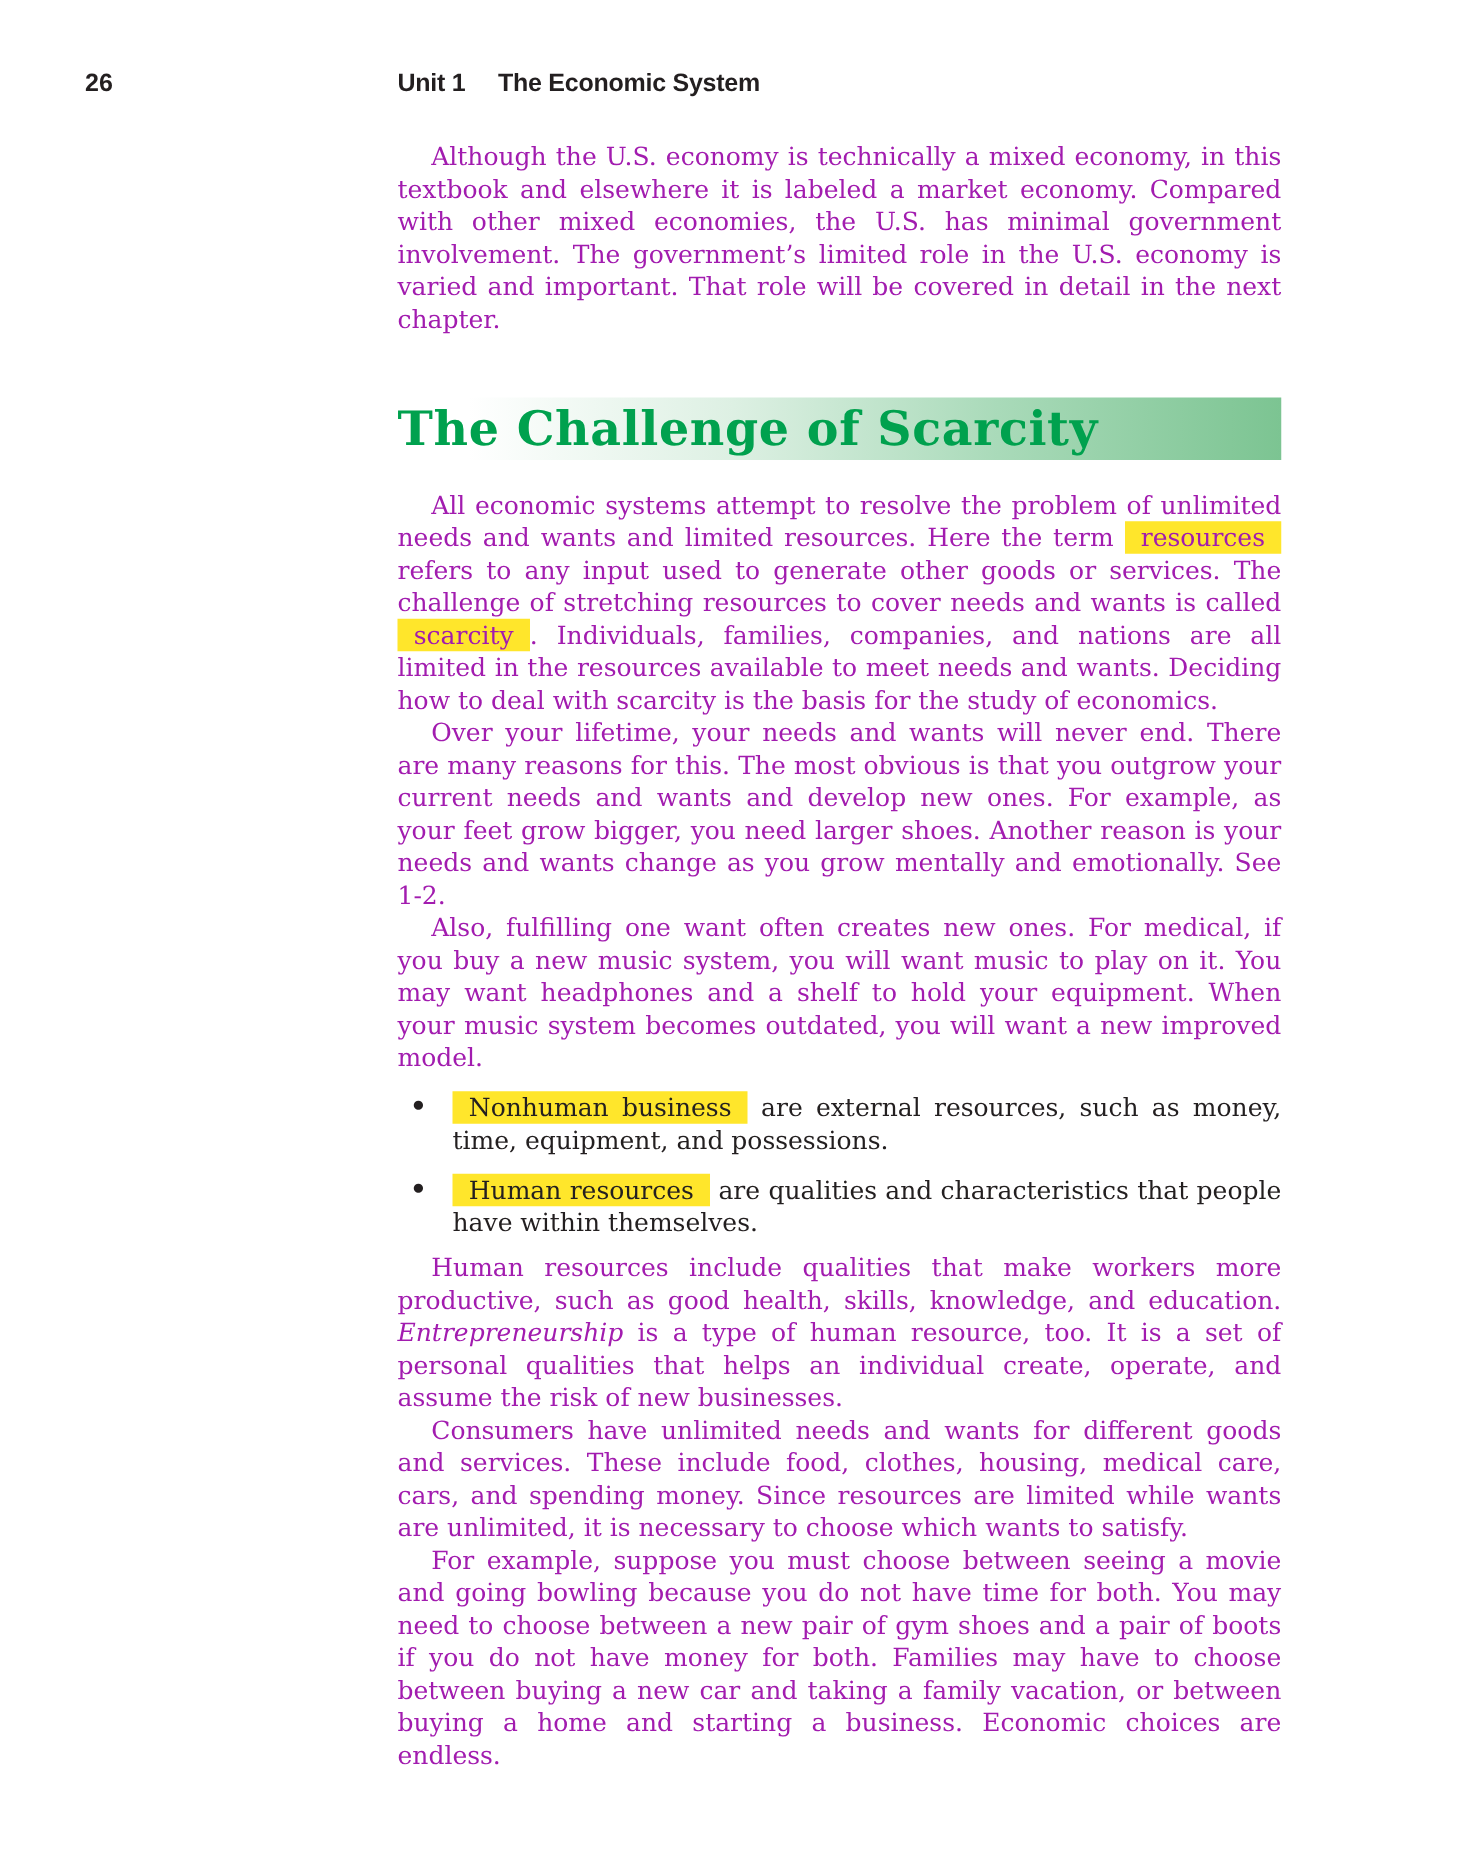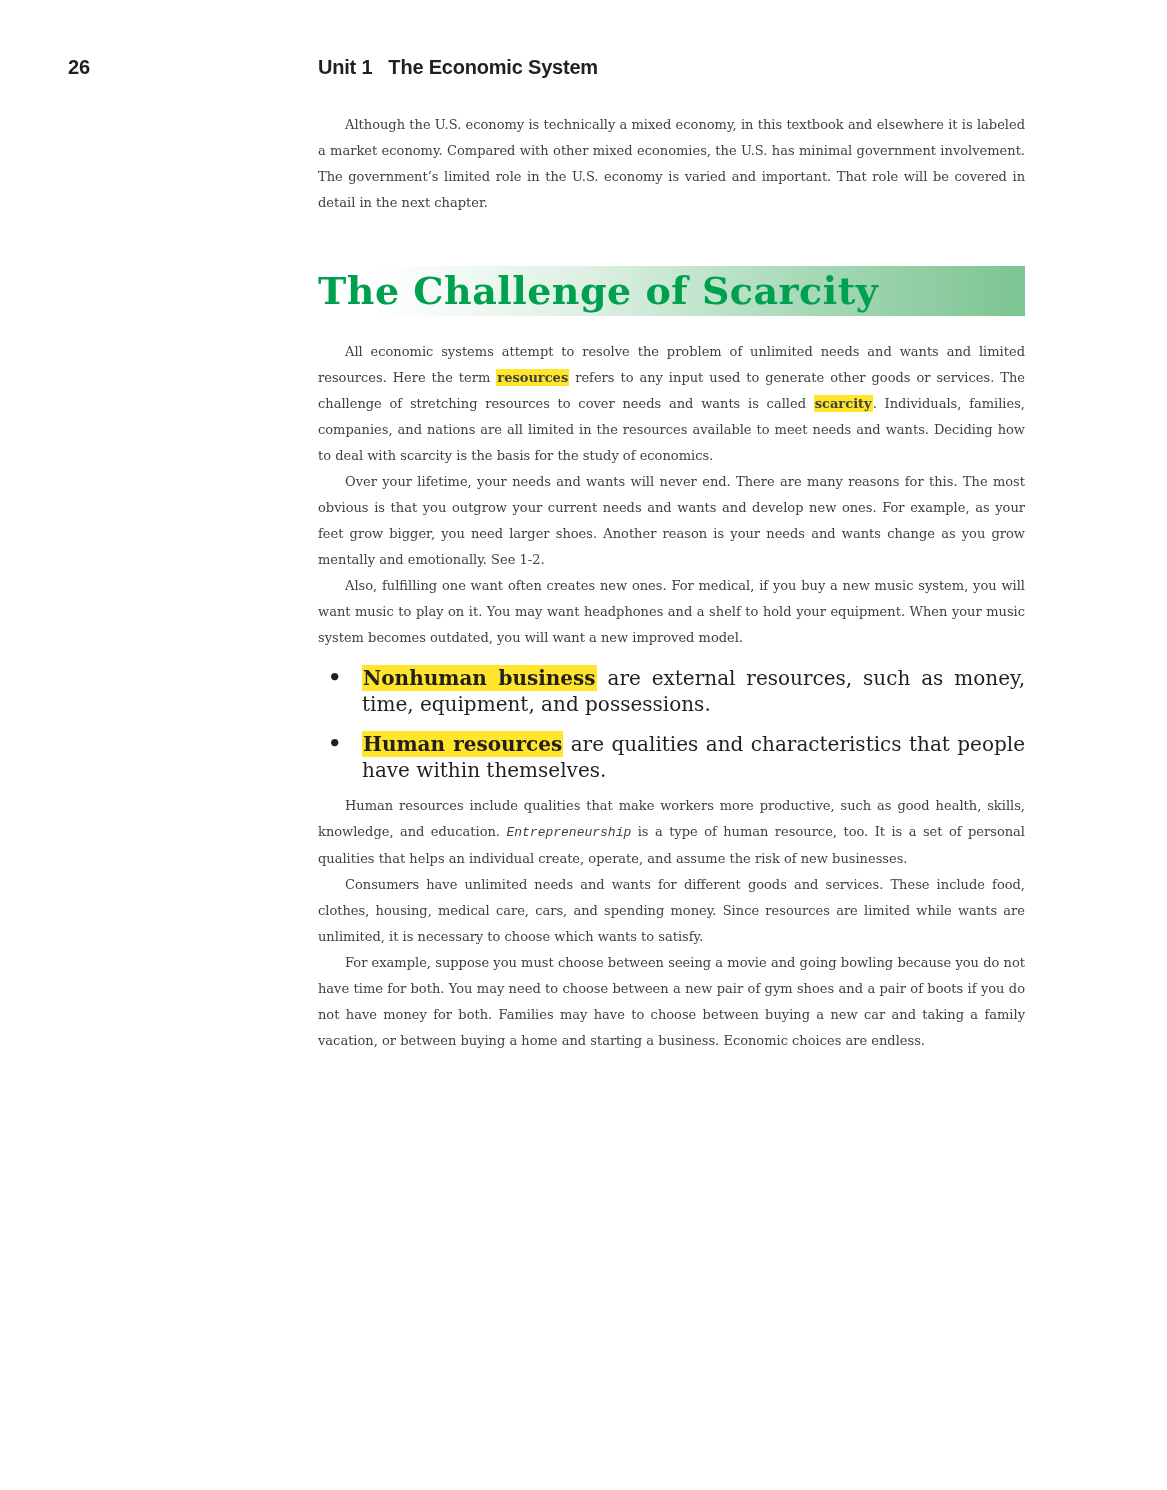--- a/index.html
+++ b/index.html
@@ -25,54 +25,54 @@
   .running-head {
     position: absolute;
     left: 318px;
     top: 56px;
     font-family: "Liberation Sans", sans-serif;
     font-weight: bold;
     font-size: 20px;
     color: #231f20;
     letter-spacing: -0.2px;
   }
-  .running-head .rh-title { margin-left: 16px; }
+  .running-head .rh-title { margin-left: 26px; }
   .content {
     position: absolute;
     left: 318px;
     top: 112px;
     width: 707px;
   }
   .body-p {
-    font-size: 13px;
+    font-size: 20px;
     line-height: 26px;
     text-align: justify;
     text-indent: 27px;
-    color: #404040;
+    color: #a21caf;
   }
   .banner {
     height: 50px;
     margin: 50px 0 23px 0;
     background: linear-gradient(90deg, #ffffff 0%, #ffffff 8%, #ddf0e3 38%, #a9dab9 68%, #7cc492 100%);
     display: flex;
     align-items: flex-start;
   }
   .banner-title {
     font-family: "DejaVu Serif", serif;
     font-weight: bold;
     font-size: 38px;
     line-height: 50px;
     color: #00a14e;
     letter-spacing: 0.5px;
     white-space: nowrap;
   }
   .hl {
     background: #ffe62b;
-    font-weight: bold;
-    padding: 1px 1px;
+    font-weight: normal;
+    padding: 1px 13px;
   }
   .bullets {
     list-style: none;
     margin: 14px 0 10px 0;
   }
   .bullets li {
     position: relative;
     padding-left: 44px;
     font-size: 20px;
     line-height: 26px;
@@ -80,21 +80,21 @@
     color: #231f20;
   }
   .bullets li + li { margin-top: 14px; }
   .bullets .marker {
     position: absolute;
     left: 10px;
     top: -1px;
     font-size: 21px;
     font-weight: bold;
   }
-  .it { font-style: italic; font-family: Liberation Mono, monospace; }
+  .it { font-style: italic; }
 </style>
 </head>
 <body>
 
 <div class="page">
 
   <div class="page-number">26</div>
 
   <div class="running-head">
     <span>Unit 1</span><span class="rh-title">The Economic System</span>

